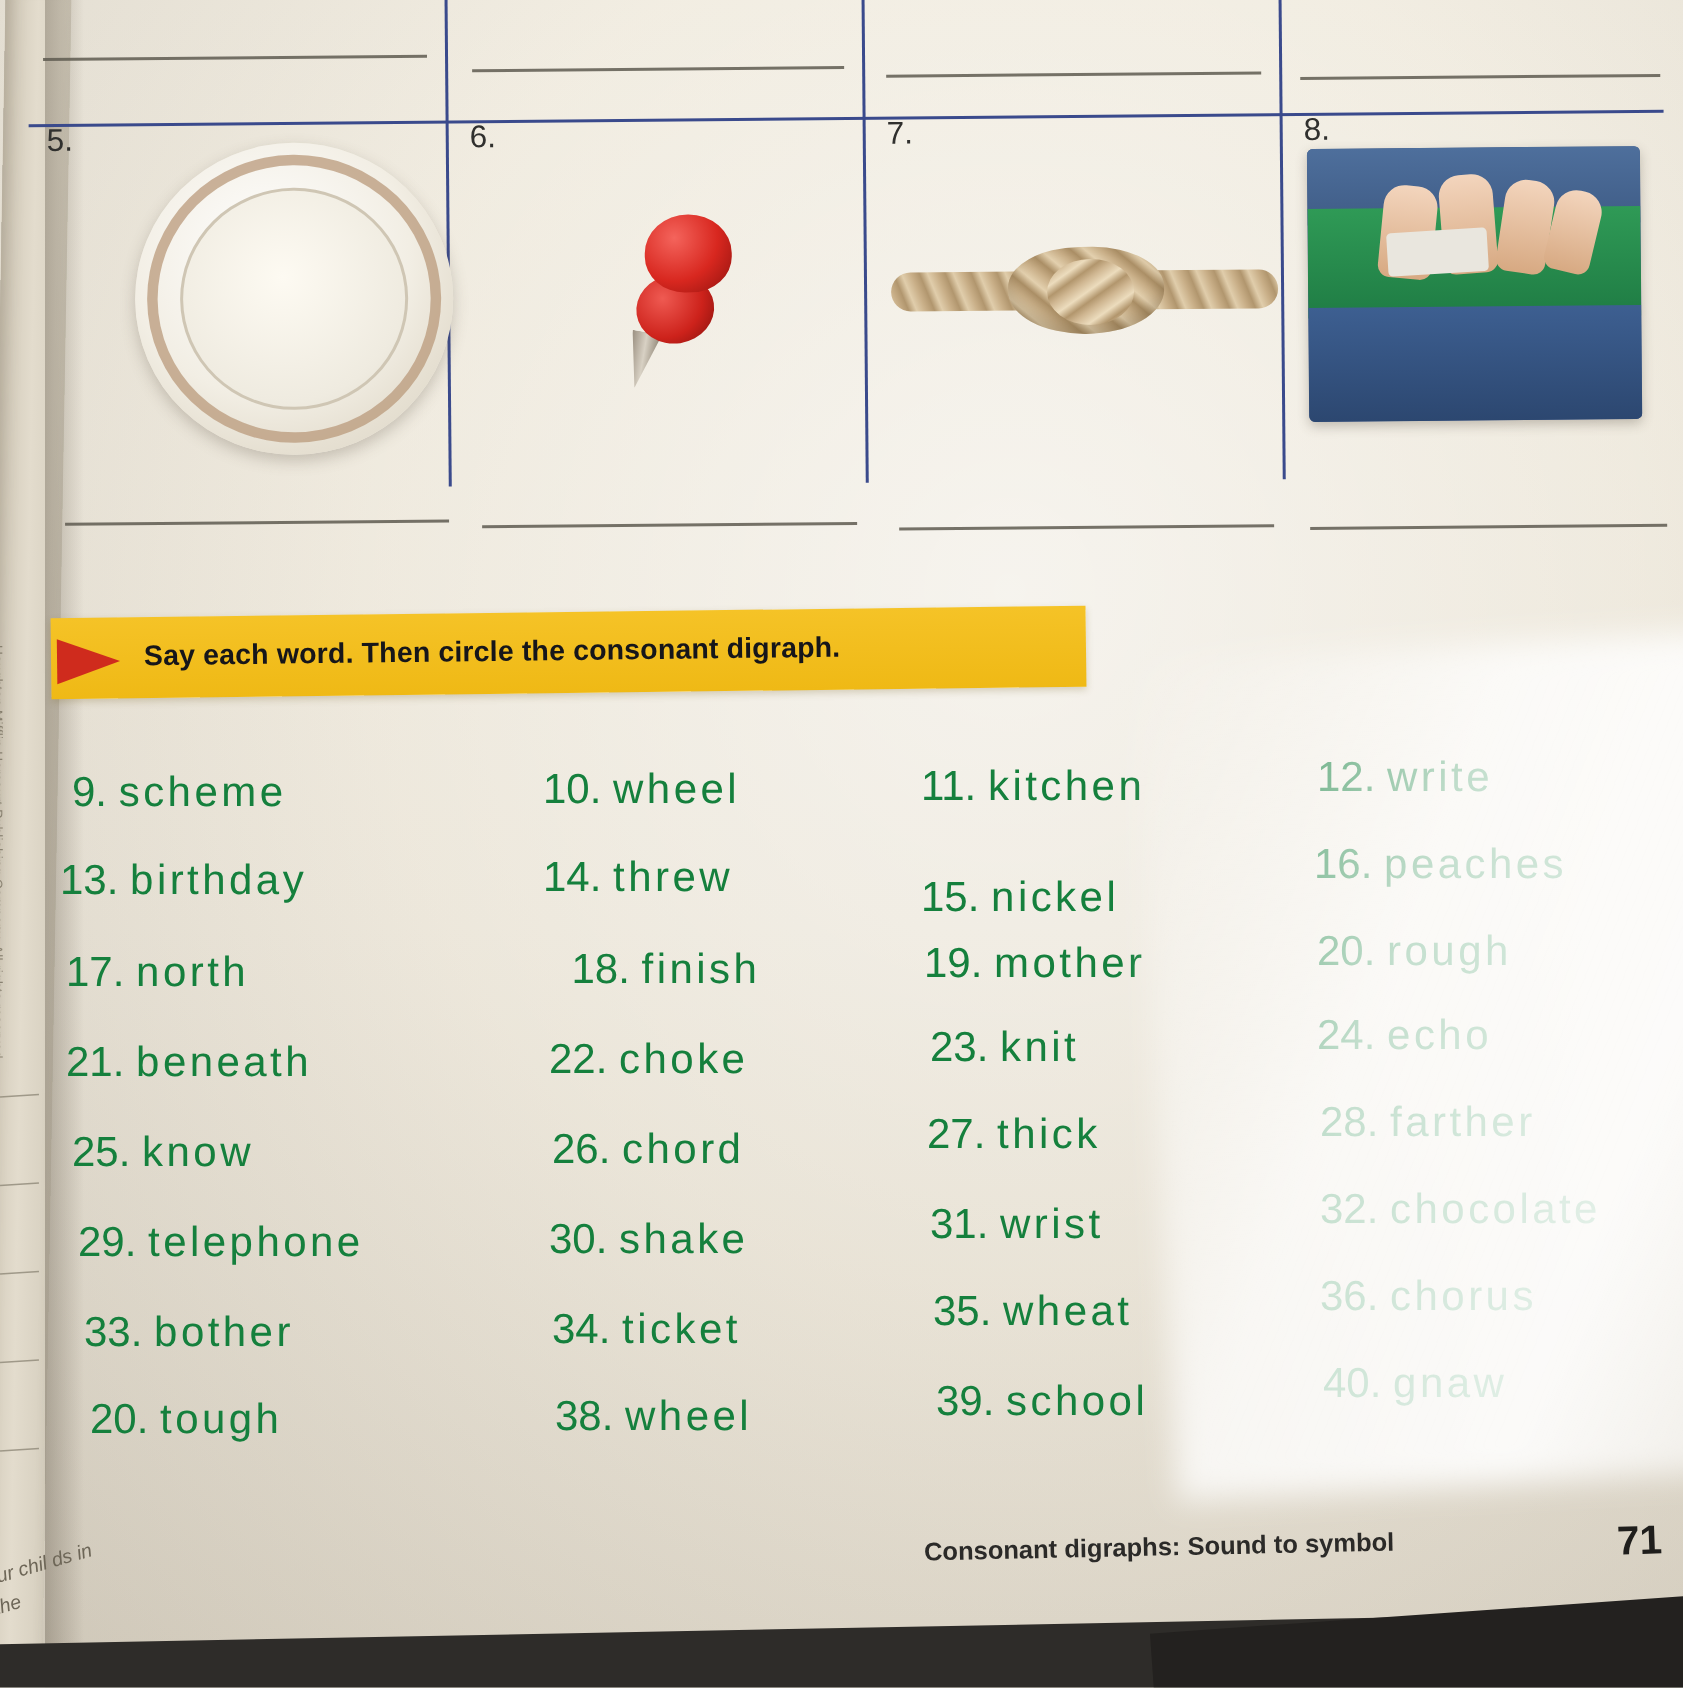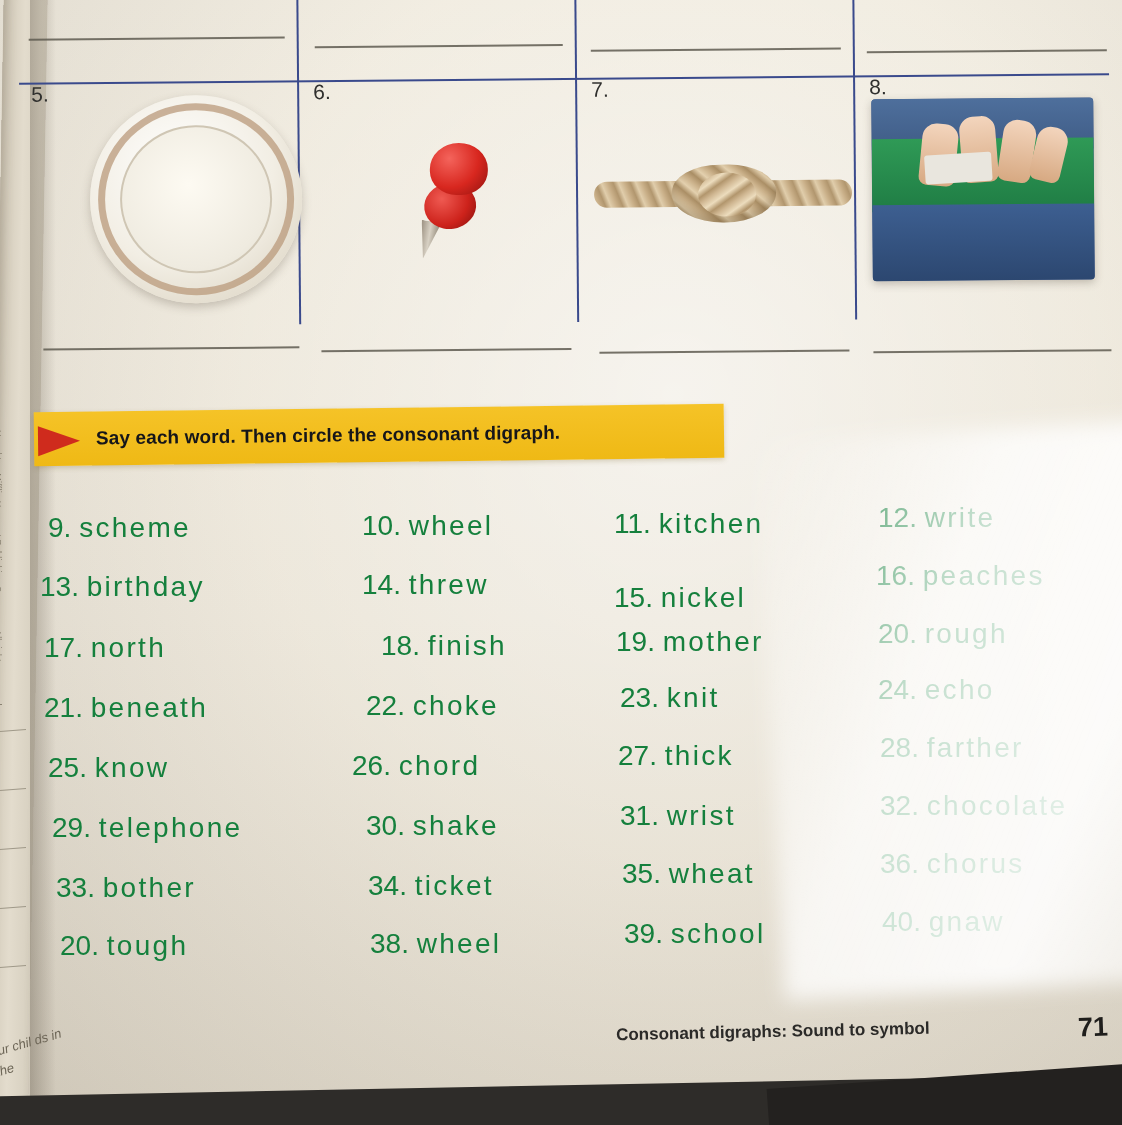--- a/index.html
+++ b/index.html
@@ -434,21 +434,21 @@
     <div class="word" style="left:44px;  top:212px;"><span class="n">21.</span> <span class="w">beneath</span></div>
     <div class="word" style="left:48px;  top:272px;"><span class="n">25.</span> <span class="w">know</span></div>
     <div class="word" style="left:52px;  top:332px;text-align:center;"><span class="n">29.</span> <span class="w">telephone</span></div>
     <div class="word" style="left:56px;  top:392px;"><span class="n">33.</span> <span class="w">bother</span></div>
     <div class="word" style="left:60px;  top:450px;"><span class="n">20.</span> <span class="w">tough</span></div>
 
     <div class="word" style="left:362px; top:30px;"><span class="n">10.</span> <span class="w">wheel</span></div>
     <div class="word" style="left:362px; top:89px;"><span class="n">14.</span> <span class="w">threw</span></div>
     <div class="word" style="left:364px; top:150px;margin-left:17px;"><span class="n">18.</span> <span class="w">finish</span></div>
     <div class="word" style="left:366px; top:210px;"><span class="n">22.</span> <span class="w">choke</span></div>
-    <div class="word" style="left:352px; top:270px;text-align:right;"><span class="n">26.</span> <span class="w">chord</span></div>
+    <div class="word" style="left:368px; top:270px;text-align:right;"><span class="n">26.</span> <span class="w">chord</span></div>
     <div class="word" style="left:366px; top:330px;"><span class="n">30.</span> <span class="w">shake</span></div>
     <div class="word" style="left:368px; top:390px;"><span class="n">34.</span> <span class="w">ticket</span></div>
     <div class="word" style="left:370px; top:448px;"><span class="n">38.</span> <span class="w">wheel</span></div>
 
     <div class="word" style="left:614px; top:28px;"><span class="n">11.</span> <span class="w">kitchen</span></div>
     <div class="word" style="left:614px; top:86px;margin-top:16px;"><span class="n">15.</span> <span class="w">nickel</span></div>
     <div class="word" style="left:616px; top:146px;"><span class="n">19.</span> <span class="w">mother</span></div>
     <div class="word" style="left:620px; top:202px;"><span class="n">23.</span> <span class="w">knit</span></div>
     <div class="word" style="left:618px; top:260px;"><span class="n">27.</span> <span class="w">thick</span></div>
     <div class="word" style="left:620px; top:320px;"><span class="n">31.</span> <span class="w">wrist</span></div>

